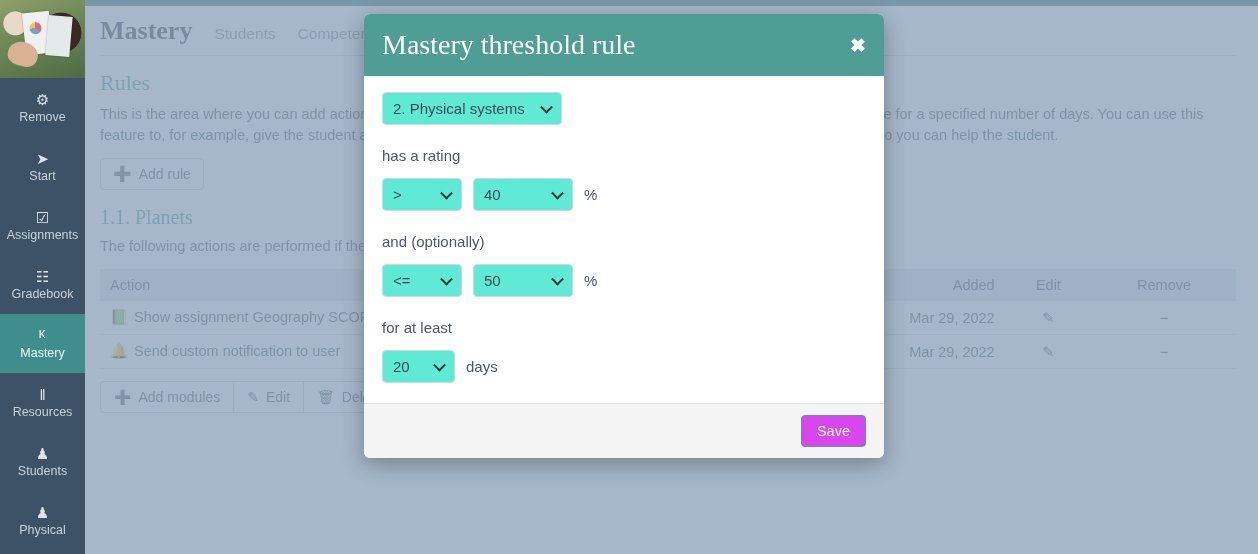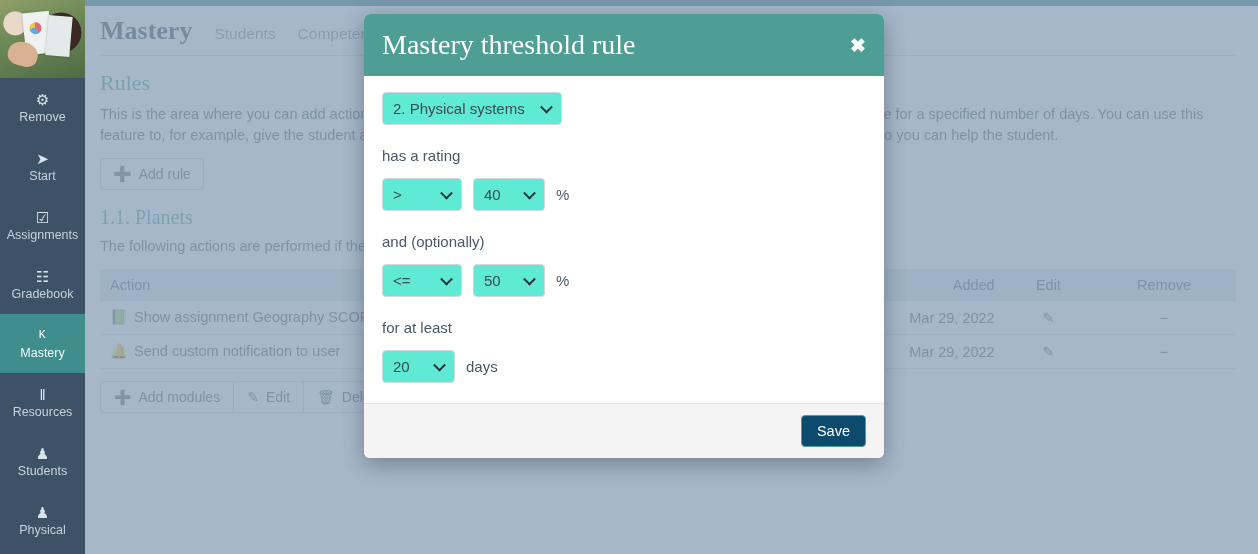--- a/index.html
+++ b/index.html
@@ -205,31 +205,31 @@
     content: "";
     position: absolute; right: 11px; top: 50%;
     width: 7px; height: 7px;
     border-right: 2px solid #2c333a;
     border-bottom: 2px solid #2c333a;
     transform: translateY(-70%) rotate(45deg);
     pointer-events: none;
   }
   .sel.w-competency { width: 180px; }
   .sel.w-op { width: 80px; }
-  .sel.w-val { width: 72px; }
+  .sel.w-val { width: 100px; }
   .sel.w-days { width: 73px; }
   .unit { font-size: 15px; color: #4a5866; }
   #modal-footer {
     background: #f4f4f4;
     border-top: 1px solid #e2e2e2;
     padding: 11px 18px;
     display: flex; justify-content: flex-end;
   }
   #save-button {
-    background: #0c4a6e; color: #ffffff;
+    background: #d946ef; color: #ffffff;
     border: 1px solid #4f9e95; border-radius: 4px;
     padding: 7px 15px; font-size: 14.5px;
     font-family: "Liberation Sans", sans-serif;
     cursor: pointer;
   }
 </style>
 </head>
 <body>
 
 <div id="sidebar">

